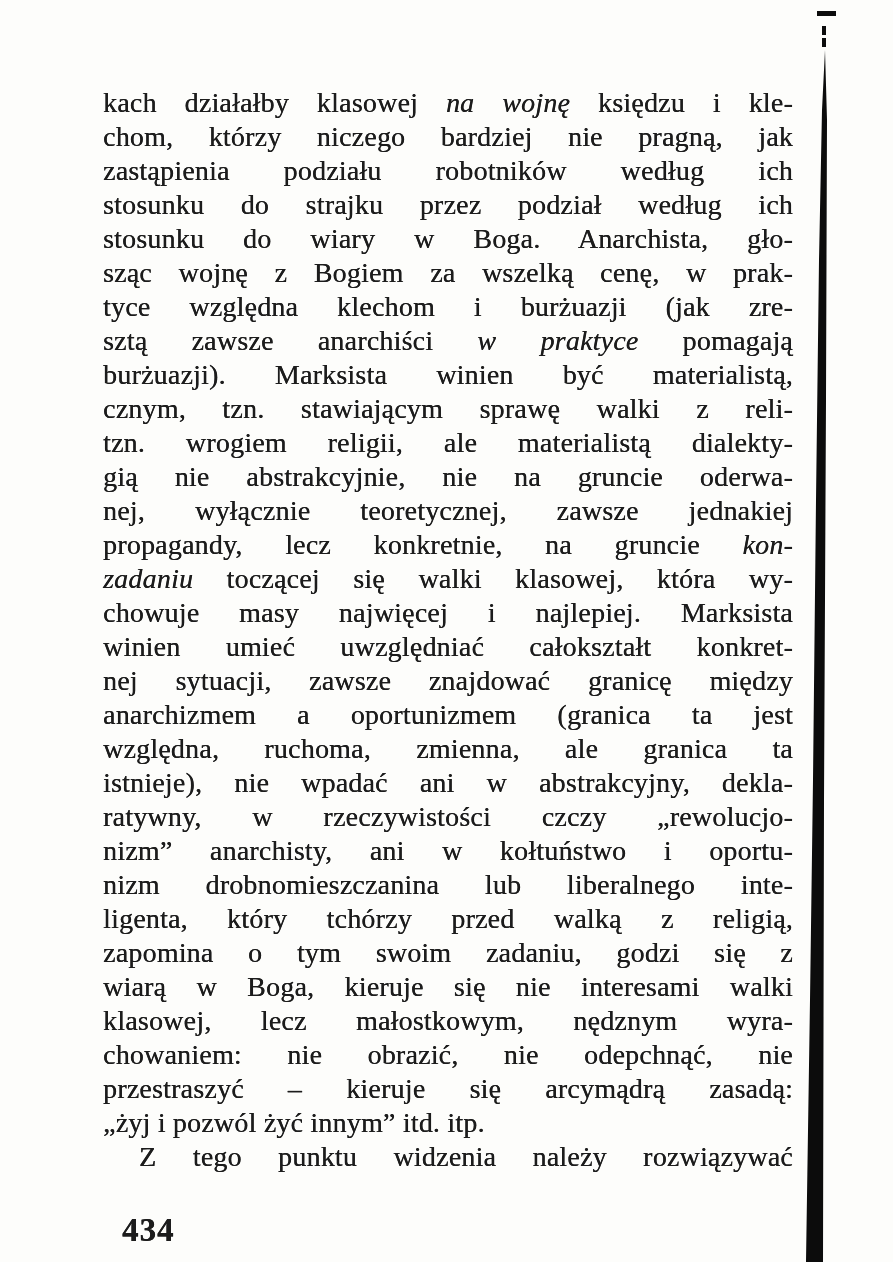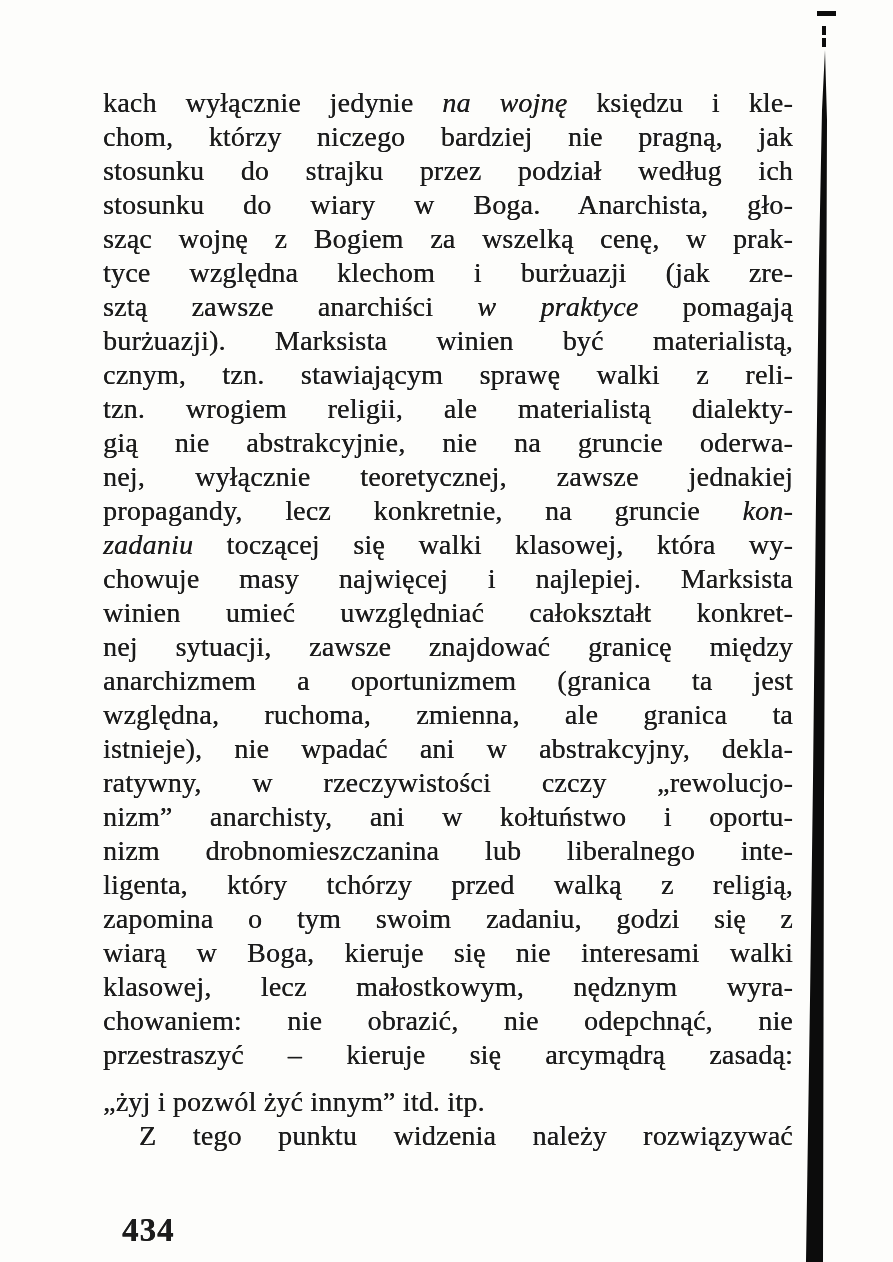--- a/index.html
+++ b/index.html
@@ -31,21 +31,20 @@
     height: 34px;
     letter-spacing: 0.2px;
     text-align: justify;
     text-align-last: justify;
     text-shadow: 0.25px 0 0 currentColor;
     white-space: normal;
   }
   .line.short {
     text-align: right;
     text-align-last: left;
-    margin-top: 13px;
   }
   .line.indent {
     text-indent: 36px;
   }
   .it {
     font-style: italic;
   }
   .page-number {
     position: absolute;
     left: 122px;
@@ -60,22 +59,23 @@
     inset: 0;
     pointer-events: none;
   }
 </style>
 </head>
 <body style="--paper: #fdfdfb; --ink: #1c1c1c;">
 
 <div class="page">
 
   <div class="text-block">
-      <div class="line"><span>kach wyłącznie jedynie </span><span class="it">na wojnę</span><span> księdzu i kle-</span></div>
+      <div class="line"><span>kach działałby klasowej </span><span class="it">na wojnę</span><span> księdzu i kle-</span></div>
       <div class="line"><span>chom, którzy niczego bardziej nie pragną, jak</span></div>
+      <div class="line"><span>zastąpienia podziału robotników według ich</span></div>
       <div class="line"><span>stosunku do strajku przez podział według ich</span></div>
       <div class="line"><span>stosunku do wiary w Boga. Anarchista, gło-</span></div>
       <div class="line"><span>sząc wojnę z Bogiem za wszelką cenę, w prak-</span></div>
       <div class="line"><span>tyce względna klechom i burżuazji (jak zre-</span></div>
       <div class="line"><span>sztą zawsze anarchiści </span><span class="it">w praktyce</span><span> pomagają</span></div>
       <div class="line"><span>burżuazji). Marksista winien być materialistą,</span></div>
       <div class="line"><span>cznym, tzn. stawiającym sprawę walki z reli-</span></div>
       <div class="line"><span>tzn. wrogiem religii, ale materialistą dialekty-</span></div>
       <div class="line"><span>gią nie abstrakcyjnie, nie na gruncie oderwa-</span></div>
       <div class="line"><span>nej, wyłącznie teoretycznej, zawsze jednakiej</span></div>

